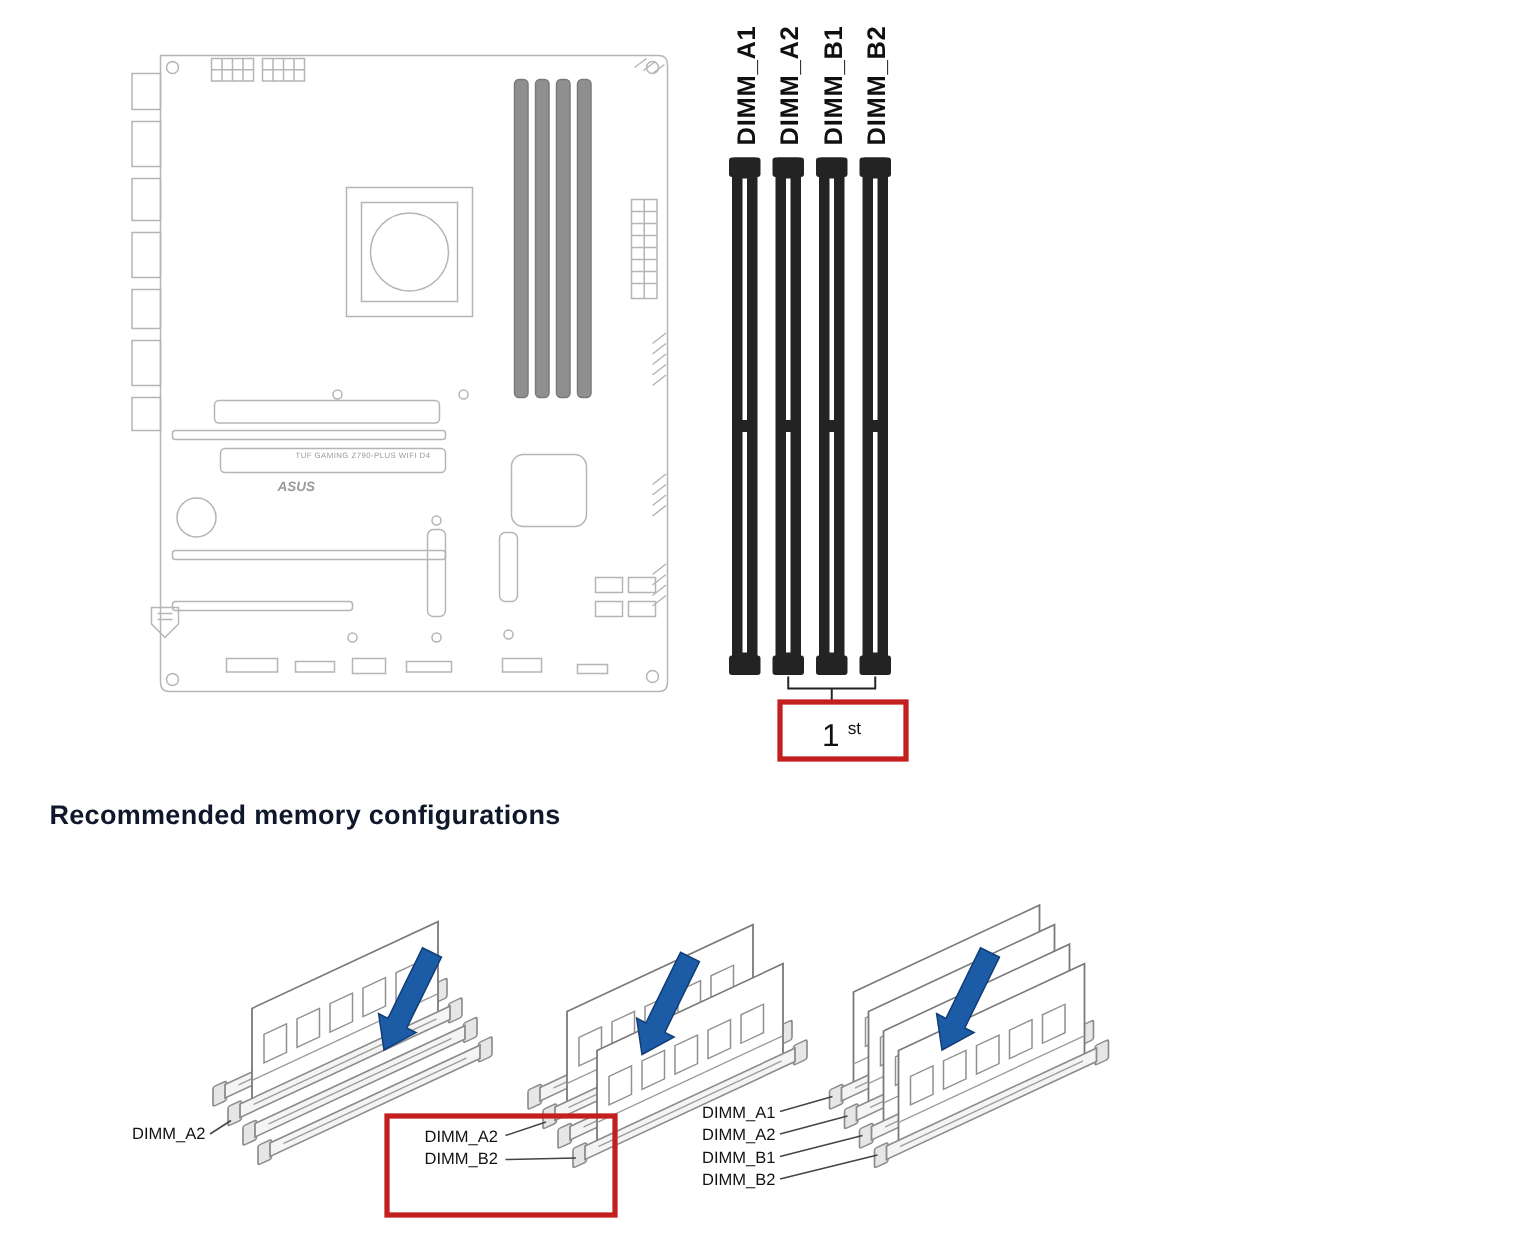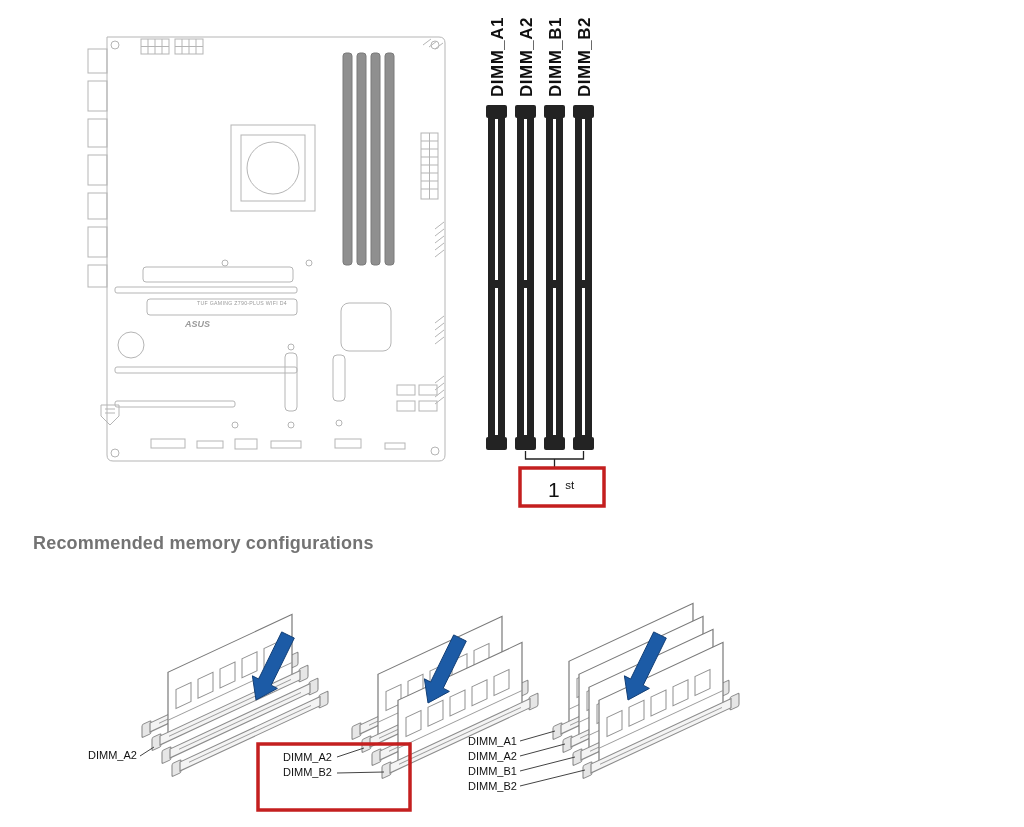--- a/index.html
+++ b/index.html
@@ -1,20 +1,20 @@
 <!DOCTYPE html>
 <html><head>
 <meta charset="utf-8">
 <style>
   html,body{margin:0;padding:0;background:#fff;}
   .canvas{position:relative;width:1024px;height:827px;background:#ffffff;overflow:hidden;
           font-family:"Liberation Sans",sans-serif;}
   .abs{position:absolute;}
   svg{font-family:"Liberation Sans",sans-serif;}
-  .heading{font-size:18px;font-weight:700;color:#737373;letter-spacing:.2px;}
+  .heading{font-size:18px;font-weight:700;color:#0f172a;letter-spacing:.2px;}
 
   
   .mb{stroke:#b5b5b5;fill:none;stroke-width:1;}
   .mbtxt{fill:#9a9a9a;stroke:none;}
   .mbdimm{fill:#8f8f8f;stroke:#7a7a7a;stroke-width:1;}
 
   
   .slotdark{fill:#232323;}
   .slit{fill:#ffffff;}
   .bracket{stroke:#222;fill:none;stroke-width:1.3;}

